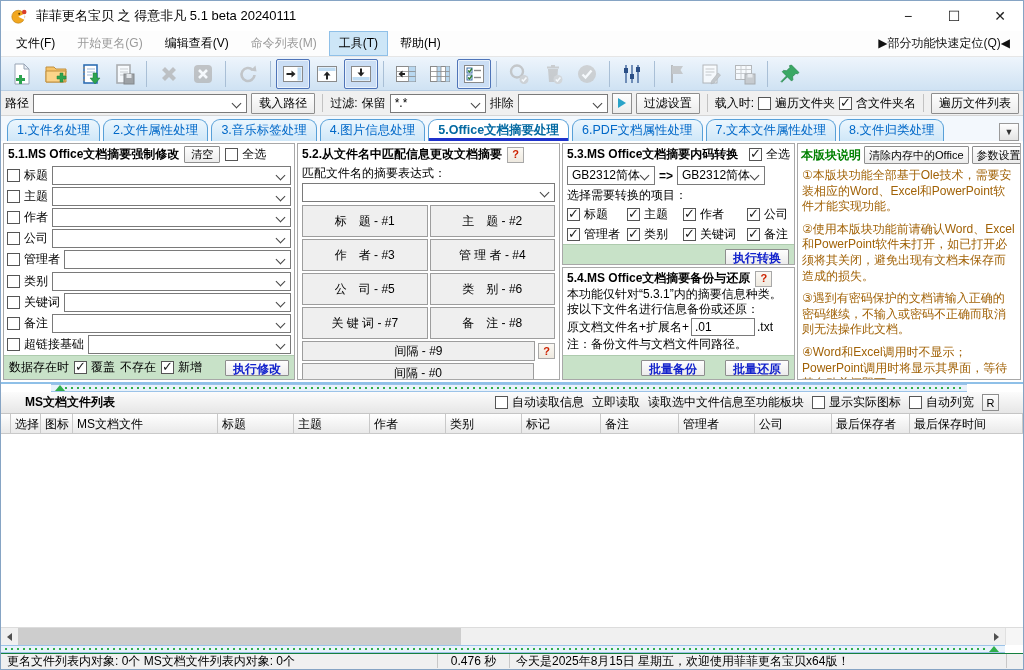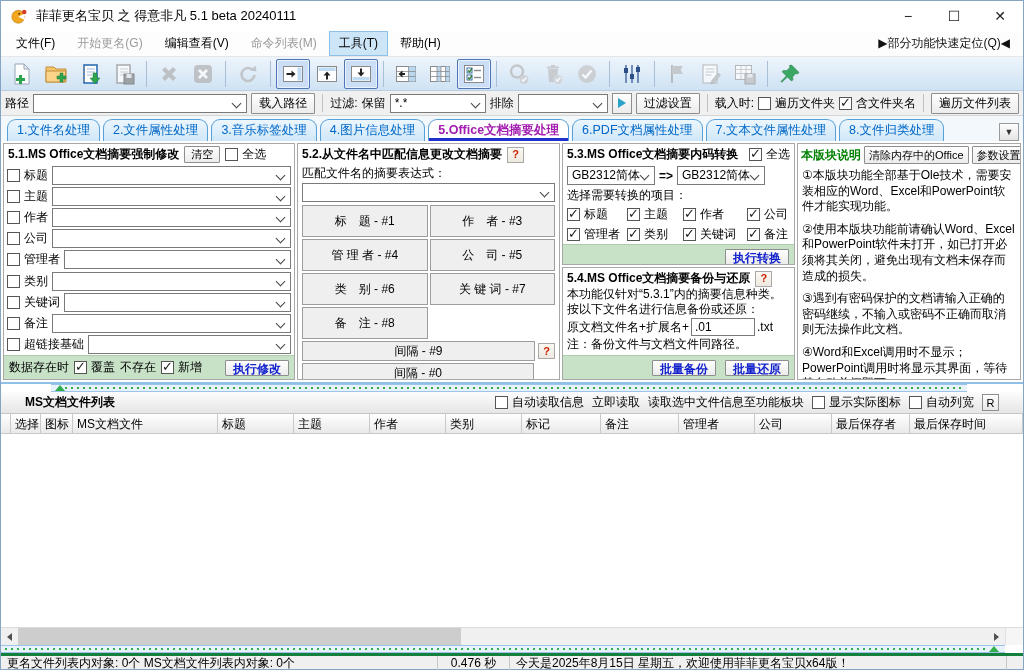--- a/index.html
+++ b/index.html
@@ -38,21 +38,21 @@
   .vsep{width:1px;height:18px;background:#c2c2c2;margin:0 3px;flex:none}
   .cbrow{display:inline-flex;align-items:center;gap:4px;white-space:nowrap}
   .cb{width:13px;height:13px;background:#fff;border:1px solid #555;display:inline-block;position:relative;flex:none}
   .cb.checked::after{content:"✓";position:absolute;left:0;top:-3px;font-size:13px;font-weight:bold;color:#1a1a1a}
   .playbtn{width:20px;height:21px;background:linear-gradient(#fefefe,#ececec);border:1px solid #8e8e8e;display:flex;align-items:center;justify-content:center;padding:0}
   .playbtn i{width:0;height:0;border-left:8px solid #2aa3c8;border-top:5px solid transparent;border-bottom:5px solid transparent}
 
   
   .tabbar{height:25px;display:flex;align-items:flex-end;padding:2px 4px 0 6px;background:#f3f8fd;flex:none}
   .tab{height:22px;display:flex;align-items:center;padding:0 9px;margin-right:3px;border:1px solid #58a0d8;border-bottom:none;border-radius:9px 9px 0 0;background:linear-gradient(#ecf6fd,#cfe7f8);color:#0068c8;white-space:nowrap;font-size:12.5px}
-  .tab.active{background:#fff;color:#a21caf;font-weight:bold;box-shadow:inset 0 -3px 0 #1f32cc}
+  .tab.active{background:#fff;color:#0369a1;font-weight:bold;box-shadow:inset 0 -3px 0 #1f32cc}
   .tab-drop{margin-left:auto;width:20px;height:18px;background:linear-gradient(#fefefe,#e4e4e4);border:1px solid #9a9a9a;font-size:9px;color:#333;display:flex;align-items:center;justify-content:center}
 
   
   .main{height:243px;display:flex;gap:2px;padding:2px;background:#fff;border-bottom:2px solid #8fc0e8;flex:none}
   .panel{border:1px solid #a8a8a8;background:#fff;display:flex;flex-direction:column;overflow:hidden}
   .s51{width:292px}
   .s52{width:263px}
   .colmid{width:233px;display:flex;flex-direction:column;gap:2px}
   .s53{height:122px}
   .s54{flex:1}
@@ -86,21 +86,21 @@
   .itemslabel{padding:1px 4px}
   .cbgrid{display:grid;grid-template-columns:60px 56px 64px 1fr;row-gap:3px;padding:1px 4px}
   .s54 .txt{padding:0 4px;line-height:15px;white-space:nowrap}
   .inprow{display:flex;align-items:center;gap:2px;padding:1px 4px;white-space:nowrap}
   .inprow input{width:64px;height:18px;border:1px solid #7a7a7a;font-size:12px;padding:0 3px;font-family:inherit}
 
   
   .info-head{display:flex;align-items:center;gap:3px;padding:2px 3px;flex:none}
   .info-title{color:#008000;font-weight:bold;white-space:nowrap}
   .info-head .btn{height:18px;padding:0 4px;font-size:11px;white-space:nowrap}
-  .info-body{flex:1;overflow:hidden;padding:2px 4px;color:#000000;line-height:1.3}
+  .info-body{flex:1;overflow:hidden;padding:2px 4px;color:#a16207;line-height:1.3}
   .info-body p{margin-bottom:7px}
 
   
   .splitter{height:8px;background:#e8f2fb;border-top:1px solid #9cc3e8;border-bottom:1px solid #9cc3e8;position:relative;flex:none}
   .splitter .dots{position:absolute;top:2px;bottom:2px;left:14px;right:4px;background:repeating-linear-gradient(90deg,#2fae4a 0 2px,transparent 2px 6px);background-size:100% 2px;background-position:center;background-repeat:no-repeat}
   .splitter .tri{position:absolute;top:0;width:0;height:0;border-left:5px solid transparent;border-right:5px solid transparent;border-bottom:6px solid #2fae4a}
   .sp1{margin-left:50px;width:916px}
   .sp1 .tri{left:4px}
   .sp2{margin-right:18px}
   .sp2 .tri{right:6px}
@@ -118,21 +118,21 @@
   .hscroll{height:18px;display:flex;background:#f0f0f0;border-top:1px solid #dcdcdc;flex:none}
   .sbtn{width:17px;height:100%;display:flex;align-items:center;justify-content:center;background:#f0f0f0;border:none;padding:0}
   .sbtn i{width:0;height:0;border-top:4px solid transparent;border-bottom:4px solid transparent}
   .sbtn.left i{border-right:5px solid #505050}
   .sbtn.right i{border-left:5px solid #505050}
   .hthumb{width:443px;background:#cdcdcd}
   .htrack{flex:1}
   .hcorner{width:18px;background:#f6f6f6;border-left:1px solid #e0e0e0}
 
   
-  .statusbar{height:16px;display:flex;align-items:flex-start;background:#f0f0f0;border-top:3px solid #15803d;flex:none;font-size:12px;line-height:14px}
+  .statusbar{height:16px;display:flex;align-items:flex-start;background:#f0f0f0;border-top:1px solid #15803d;flex:none;font-size:12px;line-height:14px}
   .spanel{padding:0 6px;border-right:1px solid #c8c8c8;white-space:nowrap;overflow:hidden}
   .sp-a{width:437px}
   .sp-b{width:72px;text-align:center}
   .sp-c{flex:1}
   .grip{width:16px;background:repeating-linear-gradient(135deg,#bdbdbd 0 1.5px,transparent 1.5px 4.5px)}
 </style>
 </head>
 <body>
 
 <div class="window">
@@ -453,20 +453,21 @@
       <div class="sec-head">
         <span class="sec-title">5.2.从文件名中匹配信息更改文档摘要</span>
         <button class="qbtn">?</button>
       </div>
       <div class="expr-label">匹配文件名的摘要表达式：</div>
       <div class="expr-combo">
           <span class="combo"></span>
         </div>
       <div class="taggrid" id="s52-tags">
           <button class="tagbtn">标　题 - #1</button>
+          <button class="tagbtn">主　题 - #2</button>
           <button class="tagbtn">作　者 - #3</button>
           <button class="tagbtn">管 理 者 - #4</button>
           <button class="tagbtn">公　司 - #5</button>
           <button class="tagbtn">类　别 - #6</button>
           <button class="tagbtn">关 键 词 - #7</button>
           <button class="tagbtn">备　注 - #8</button>
         </div>
       <div class="gaprow">
         <button class="tagbtn">间隔 - #9</button>
         <button class="qbtn">?</button>
@@ -557,21 +558,21 @@
         <div class="txt">本功能仅针对“5.3.1”内的摘要信息种类。</div>
         <div class="txt">按以下文件名进行信息备份或还原：</div>
         <div class="inprow">
           <span>原文档文件名+扩展名+</span>
           <input value=".01" style="">
           <span>.txt</span>
         </div>
         <div class="txt">注：备份文件与文档文件同路径。</div>
         <div class="green-bar">
           <button class="btn exec">批量备份</button>
-          <button class="btn exec" style="margin-left:4px">批量还原</button>
+          <button class="btn exec" style="margin-left:15px">批量还原</button>
         </div>
       </div>
     </div>
 
     <div class="panel info">
       <div class="info-head">
         <span class="info-title">本版块说明</span>
         <button class="btn">清除内存中的Office</button>
         <button class="btn">参数设置</button>
       </div>

